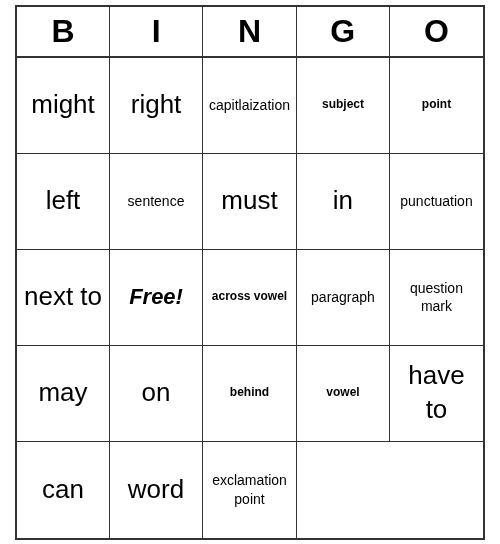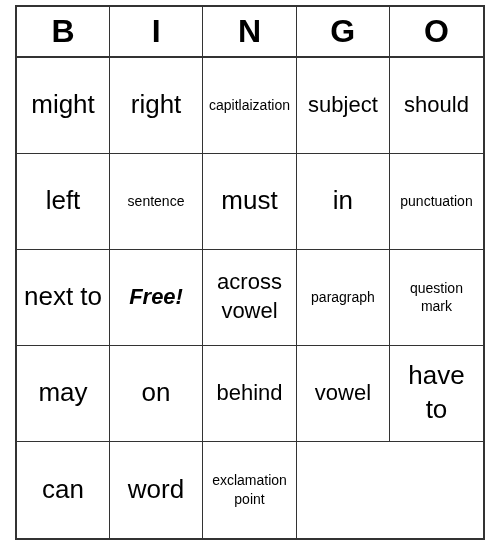--- a/index.html
+++ b/index.html
@@ -69,22 +69,22 @@
       font-size: 14px;
       line-height: 1.3;
     }
 
     .cell-text.large {
       font-size: 26px;
       font-weight: normal;
     }
 
     .cell-text.medium {
-      font-size: 22px;
-      font-weight: normal;
+      font-size: 12px;
+      font-weight: bold;
     }
 
     .cell-text.free {
       font-size: 22px;
       font-weight: bold;
       font-style: italic;
     }
   </style>
 </head>
 <body>
@@ -104,21 +104,21 @@
       <div class="bingo-cell">
         <span class="cell-text large">right</span>
       </div>
       <div class="bingo-cell">
         <span class="cell-text">capitlaization</span>
       </div>
       <div class="bingo-cell">
         <span class="cell-text medium">subject</span>
       </div>
       <div class="bingo-cell">
-        <span class="cell-text medium">should</span>
+        <span class="cell-text medium">point</span>
       </div>
       <div class="bingo-cell">
         <span class="cell-text large">left</span>
       </div>
       <div class="bingo-cell">
         <span class="cell-text">sentence</span>
       </div>
       <div class="bingo-cell">
         <span class="cell-text large">must</span>
       </div>

